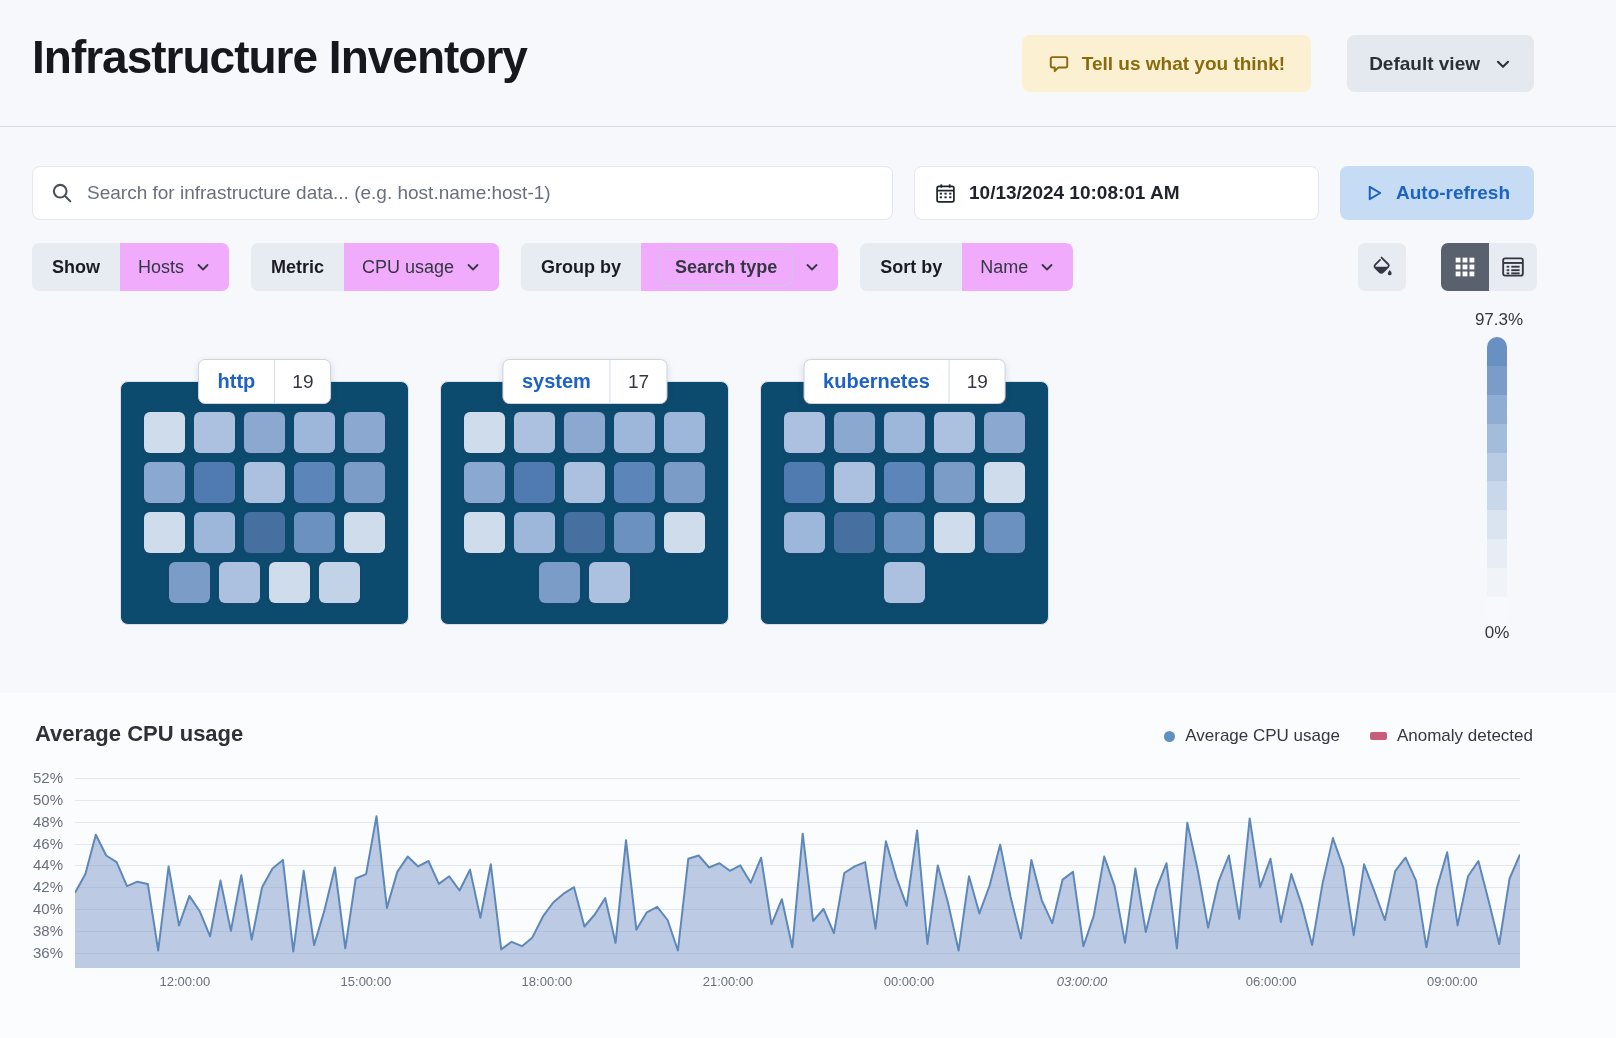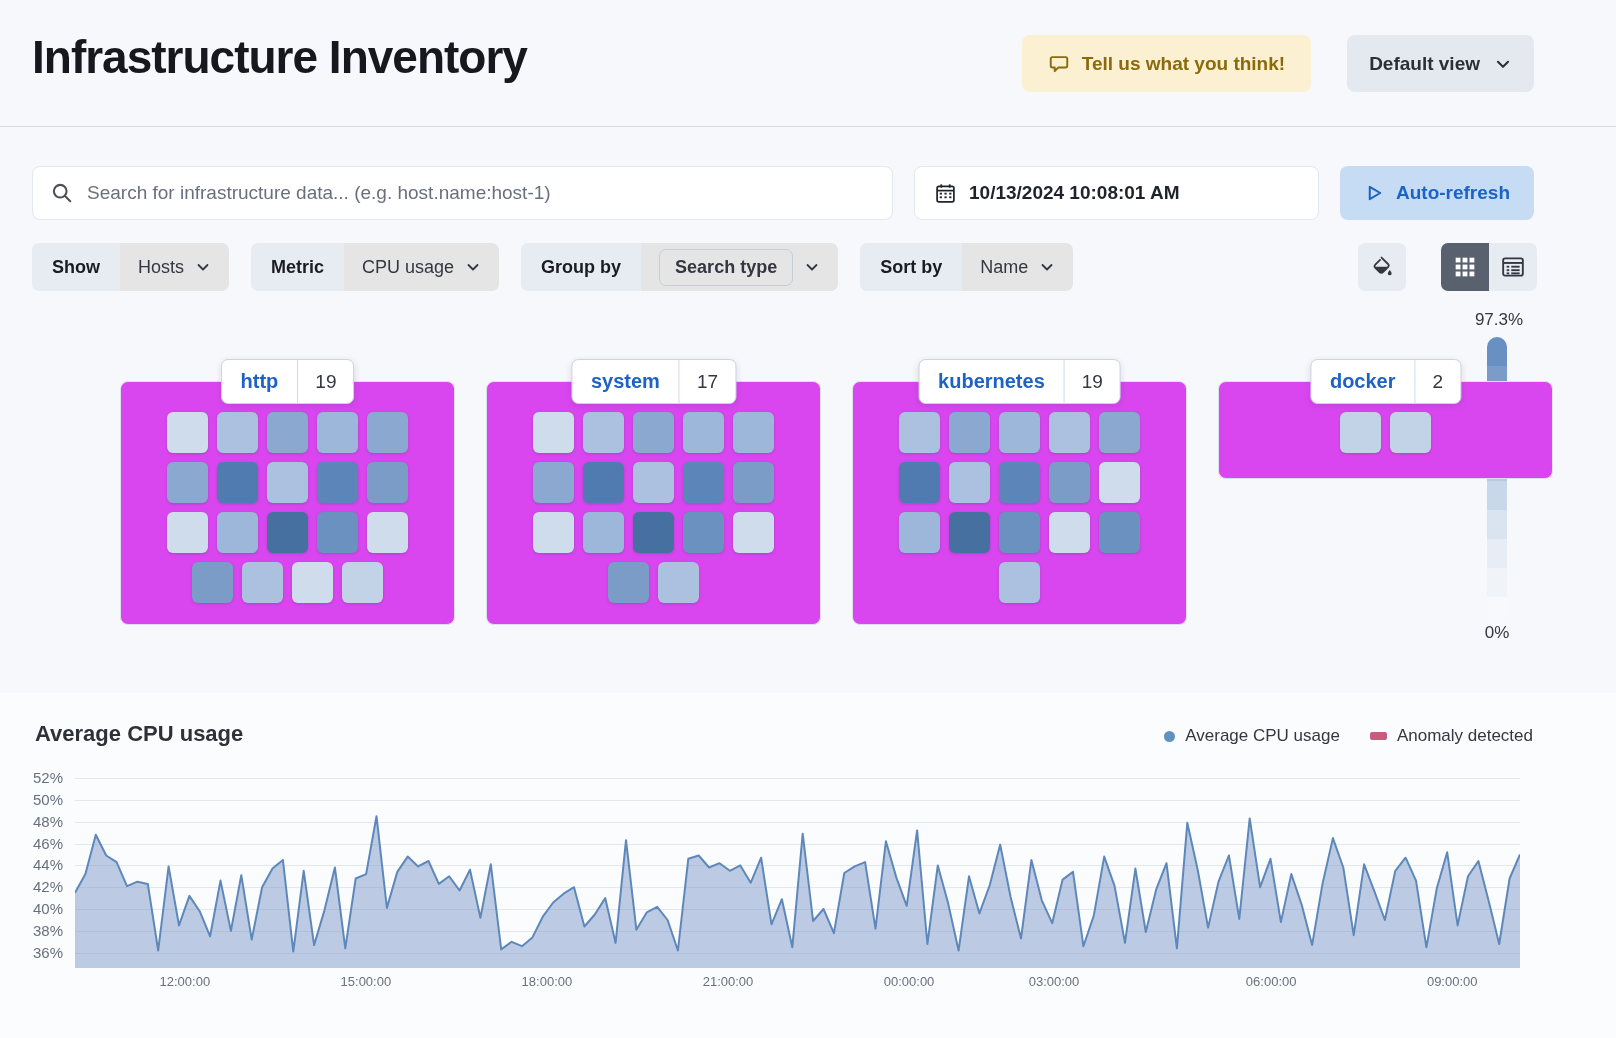--- a/index.html
+++ b/index.html
@@ -19,35 +19,35 @@
   .search-box{flex:1;background:#fff;border:1px solid #e2e7f0;border-radius:8px;display:flex;align-items:center;padding:0 18px;gap:12px;}
   .search-box input{border:none;outline:none;flex:1;font-size:19px;color:#343741;background:transparent;}
   .search-box input::placeholder{color:#69707d;}
   .date-btn{width:405px;background:#fff;border:1px solid #e2e7f0;border-radius:8px;display:flex;align-items:center;padding:0 20px;gap:13px;font-size:19px;font-weight:600;color:#1f232b;cursor:pointer;}
   .refresh-btn{width:194px;background:#c6dbf4;border:none;border-radius:8px;display:flex;align-items:center;justify-content:center;gap:12px;font-size:19px;font-weight:700;color:#1c64c4;cursor:pointer;}
 
   
   .toolbar{position:absolute;top:243px;left:32px;height:48px;display:flex;gap:22px;}
   .fgroup{display:flex;height:48px;border-radius:7px;overflow:hidden;text-align:right;}
   .flabel{padding:0 20px;display:flex;align-items:center;font-weight:700;font-size:18px;color:#1a1c21;background:#e7ebf2;}
-  .fvalue{padding:0 18px;background:#e5e5e5;display:flex;align-items:center;gap:11px;font-size:18px;font-weight:500;color:#343741;cursor:pointer;}
+  .fvalue{padding:0 18px;background:#f0abfc;display:flex;align-items:center;gap:11px;font-size:18px;font-weight:500;color:#343741;cursor:pointer;}
   .fvalue .boxed{border:1px solid #c6cdd9;border-radius:7px;padding:7px 15px;font-weight:600;}
   .icon-btn{position:absolute;top:243px;left:1358px;width:48px;height:48px;background:#e7ebf2;border:none;border-radius:7px;display:grid;place-items:center;cursor:pointer;}
   .toggle{position:absolute;top:243px;left:1441px;display:flex;border-radius:7px;overflow:hidden;}
   .tseg{width:48px;height:48px;border:none;display:grid;place-items:center;background:#e7ebf2;cursor:pointer;}
   .tseg.active{background:#5a616e;}
 
   
   .scale-max{position:absolute;top:310px;left:1459px;width:80px;text-align:center;font-size:17px;color:#343741;}
   .scale-bar{position:absolute;left:1487px;top:337px;width:20px;height:289px;border-radius:10px;}
   .scale-min{position:absolute;top:623px;left:1480px;width:34px;text-align:center;font-size:17px;color:#343741;}
 
   
   .groups{position:absolute;top:357px;left:120px;display:flex;gap:31px;align-items:flex-start;}
-  .card{width:335px;background:#d946ef;border:1px solid #dbe1ec;border-radius:8px;position:relative;margin-top:24px;}
+  .card{width:289px;background:#0c4a6e;border:1px solid #dbe1ec;border-radius:8px;position:relative;margin-top:24px;}
   .pill{position:absolute;top:-23px;left:50%;transform:translateX(-50%);background:#fff;border:1px solid #ccd4e0;border-radius:7px;height:45px;display:flex;align-items:center;box-shadow:0 2px 6px rgba(50,60,90,.14);white-space:nowrap;cursor:pointer;}
   .pill-name{padding:0 19px;color:#1d62c4;font-weight:700;font-size:20px;}
   .pill-div{width:1px;align-self:stretch;background:#d3dae6;}
   .pill-count{padding:0 17px;color:#343741;font-size:19px;}
   .waffle{padding:30px 0 21px;display:flex;flex-direction:column;gap:9px;align-items:center;}
   .wrow{display:flex;gap:9px;justify-content:center;}
   .sq{width:41px;height:41px;border-radius:6px;box-shadow:0 1px 3px rgba(60,70,100,.28);cursor:pointer;}
 
   
   .history-row{position:absolute;top:641px;left:0;right:0;height:51px;background:#fbfcfe;border-top:1px solid #d3dae6;border-bottom:1px solid #d3dae6;display:flex;align-items:center;}
@@ -322,33 +322,20 @@
             <div class="sq" style="background: rgb(70, 112, 159);"></div>
             <div class="sq" style="background: rgb(107, 145, 192);"></div>
             <div class="sq" style="background: rgb(207, 220, 236);"></div>
             <div class="sq" style="background: rgb(107, 145, 192);"></div>
           </div>
           <div class="wrow">
             <div class="sq" style="background: rgb(171, 193, 223);"></div>
           </div>
         </div>
       </div>
-      <div class="card" style="padding-bottom: 4px;">
-        <div class="pill">
-          <span class="pill-name">docker</span>
-          <span class="pill-div"></span>
-          <span class="pill-count">2</span>
-        </div>
-        <div class="waffle">
-          <div class="wrow">
-            <div class="sq" style="background: rgb(195, 211, 231);"></div>
-            <div class="sq" style="background: rgb(195, 211, 231);"></div>
-          </div>
-        </div>
-      </div>
     </div>
 
 
   <div class="chart-section">
     <h2 class="chart-title">Average CPU usage</h2>
     <div class="chart-legend" id="chartLegend">
         <div class="cl-item">
           <span class="dot" style="background: rgb(96, 146, 192);"></span>
           <span>Average CPU usage</span>
         </div>
@@ -382,19 +369,19 @@
         <div class="ylab" style="left: 8px; top: 207.034px;">40%</div>
         <div class="ylab" style="left: 8px; top: 228.874px;">38%</div>
         <div class="ylab" style="left: 8px; top: 250.713px;">36%</div>
       </div>
     <div id="xlabels">
         <div class="xlab" style="left: 184.82px;">12:00:00</div>
         <div class="xlab" style="left: 365.878px;">15:00:00</div>
         <div class="xlab" style="left: 546.937px;">18:00:00</div>
         <div class="xlab" style="left: 727.995px;">21:00:00</div>
         <div class="xlab" style="left: 909.054px;">00:00:00</div>
-        <div class="xlab" style="left: 1054px;">03:00:00</div>
+        <div class="xlab" style="left: 1082px; font-style: italic;">03:00:00</div>
         <div class="xlab" style="left: 1271.17px;">06:00:00</div>
         <div class="xlab" style="left: 1452.23px;">09:00:00</div>
       </div>
   </div>
 
 </div>
 
 </body></html>

